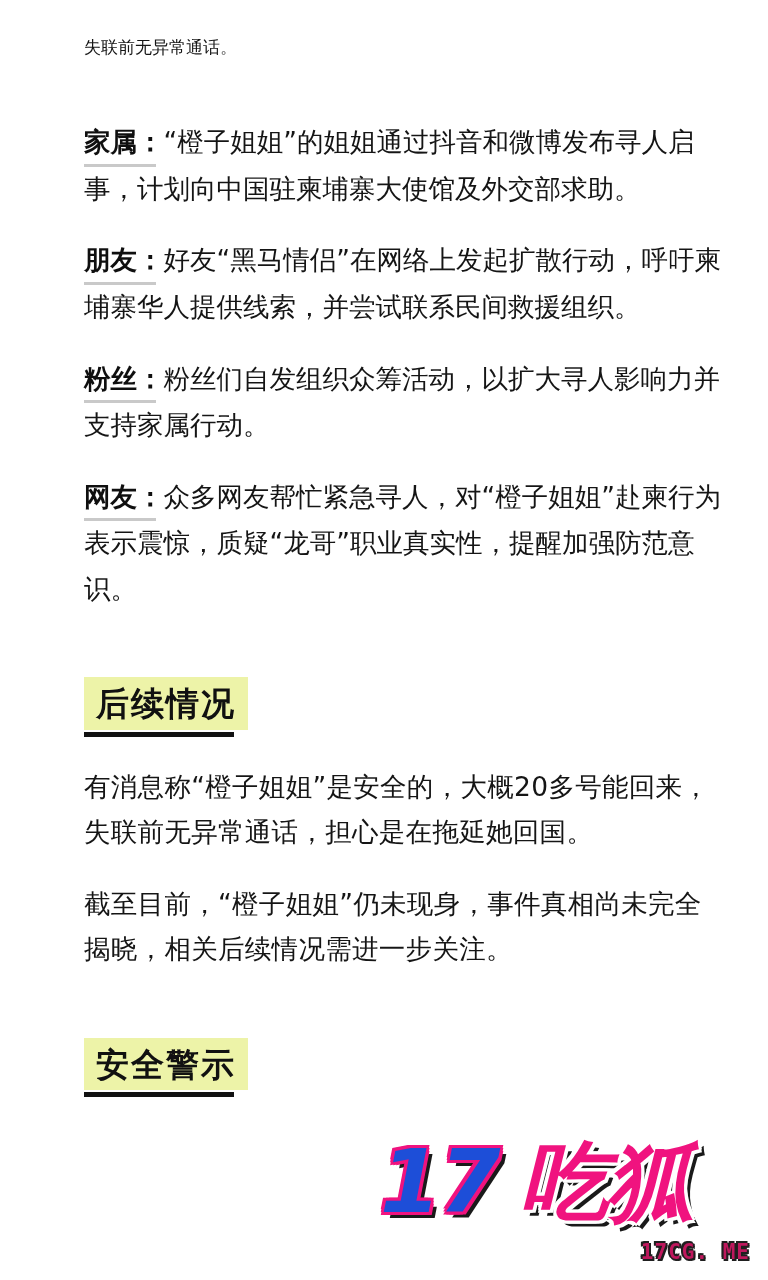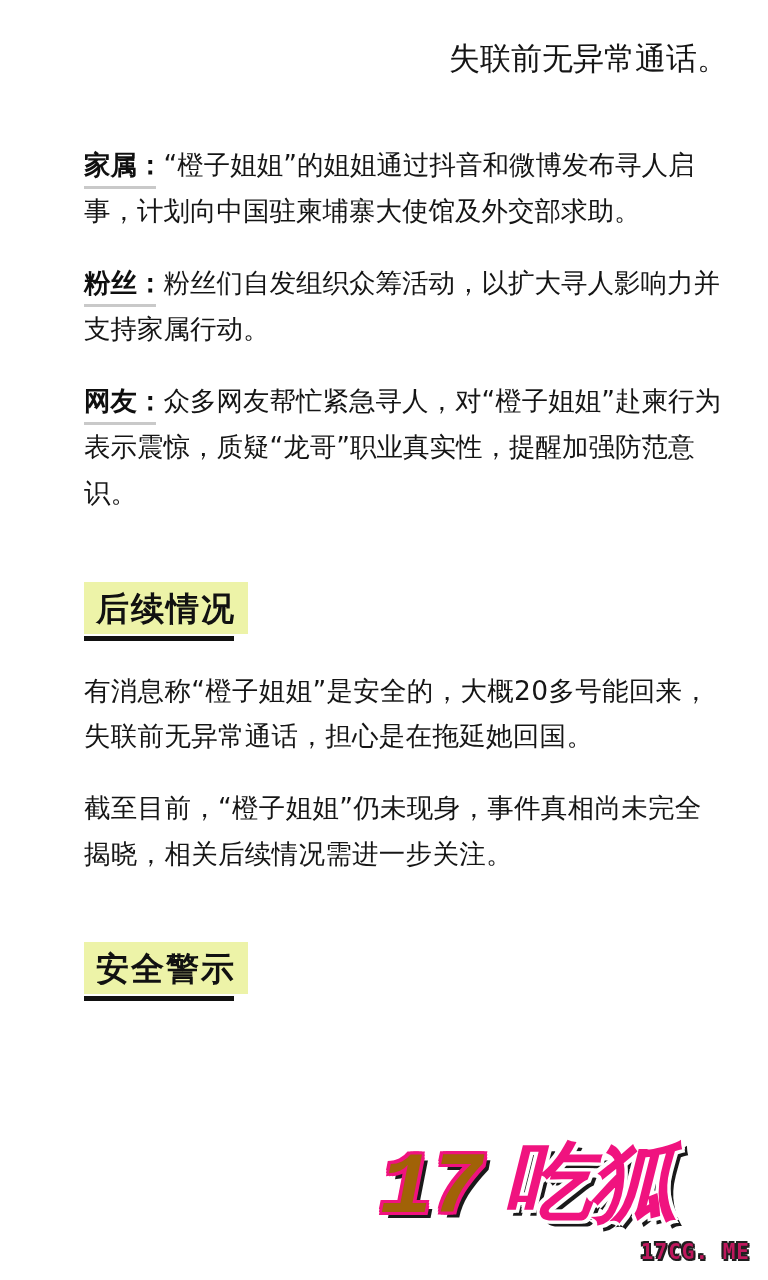--- a/index.html
+++ b/index.html
@@ -27,26 +27,25 @@
   .para {
     font-size: 26.5px;
     line-height: 1.72;
     letter-spacing: 0.3px;
     color: #151515;
     margin: 0 0 26px 0;
     font-weight: 500;
   }
 
   .lead-line {
-    font-size: 31px;
+    font-size: 17px;
     line-height: 1.6;
     color: #151515;
     font-weight: 500;
     margin: 0 0 58px 0;
-    text-align: right;
   }
 
   
   .section-head {
     display: inline-block;
     position: relative;
     font-size: 33px;
     font-weight: 700;
     letter-spacing: 2px;
     color: #111111;
@@ -106,26 +105,25 @@
     left: 0;
     top: 0;
     font-family: "DejaVu Sans", sans-serif;
     font-size: 88px;
     font-weight: 700;
     font-style: italic;
     letter-spacing: -2px;
     line-height: 1;
   }
   .wm-17 {
-    color: #a16207;
+    color: #1d4ed8;
     text-shadow:
       3px 0 0 #f0137f, -3px 0 0 #f0137f, 0 3px 0 #f0137f, 0 -3px 0 #f0137f,
       3px 3px 0 #f0137f, -3px 3px 0 #f0137f, 3px -3px 0 #f0137f, -3px -3px 0 #f0137f,
       6px 6px 0 #1a1a1a;
-    font-family: Liberation Mono, monospace;
   }
   .wm-cn {
     color: #f0137f;
     text-shadow:
       3px 0 0 #ffffff, -3px 0 0 #ffffff, 0 3px 0 #ffffff, 0 -3px 0 #ffffff,
       3px 3px 0 #ffffff, -3px 3px 0 #ffffff, 3px -3px 0 #ffffff, -3px -3px 0 #ffffff,
       6px 6px 0 #1a1a1a;
     margin-left: 22px;
     font-family: "DejaVu Sans", sans-serif;
   }
@@ -148,20 +146,23 @@
 
 <div class="page">
 
   <p class="lead-line">失联前无异常通话。</p>
 
 
   <p class="labelled">
     <span class="lbl">家属：</span><span>“橙子姐姐”的姐姐通过抖音和微博发布寻人启事，计划向中国驻柬埔寨大使馆及外交部求助。</span>
   </p>
 
+  <p class="labelled">
+    <span class="lbl">朋友：</span><span>好友“黑马情侣”在网络上发起扩散行动，呼吁柬埔寨华人提供线索，并尝试联系民间救援组织。</span>
+  </p>
 
   <p class="labelled">
     <span class="lbl">粉丝：</span><span>粉丝们自发组织众筹活动，以扩大寻人影响力并支持家属行动。</span>
   </p>
 
   <p class="labelled">
     <span class="lbl">网友：</span><span>众多网友帮忙紧急寻人，对“橙子姐姐”赴柬行为表示震惊，质疑“龙哥”职业真实性，提醒加强防范意识。</span>
   </p>
 
   <div class="head-wrap gap-top">

